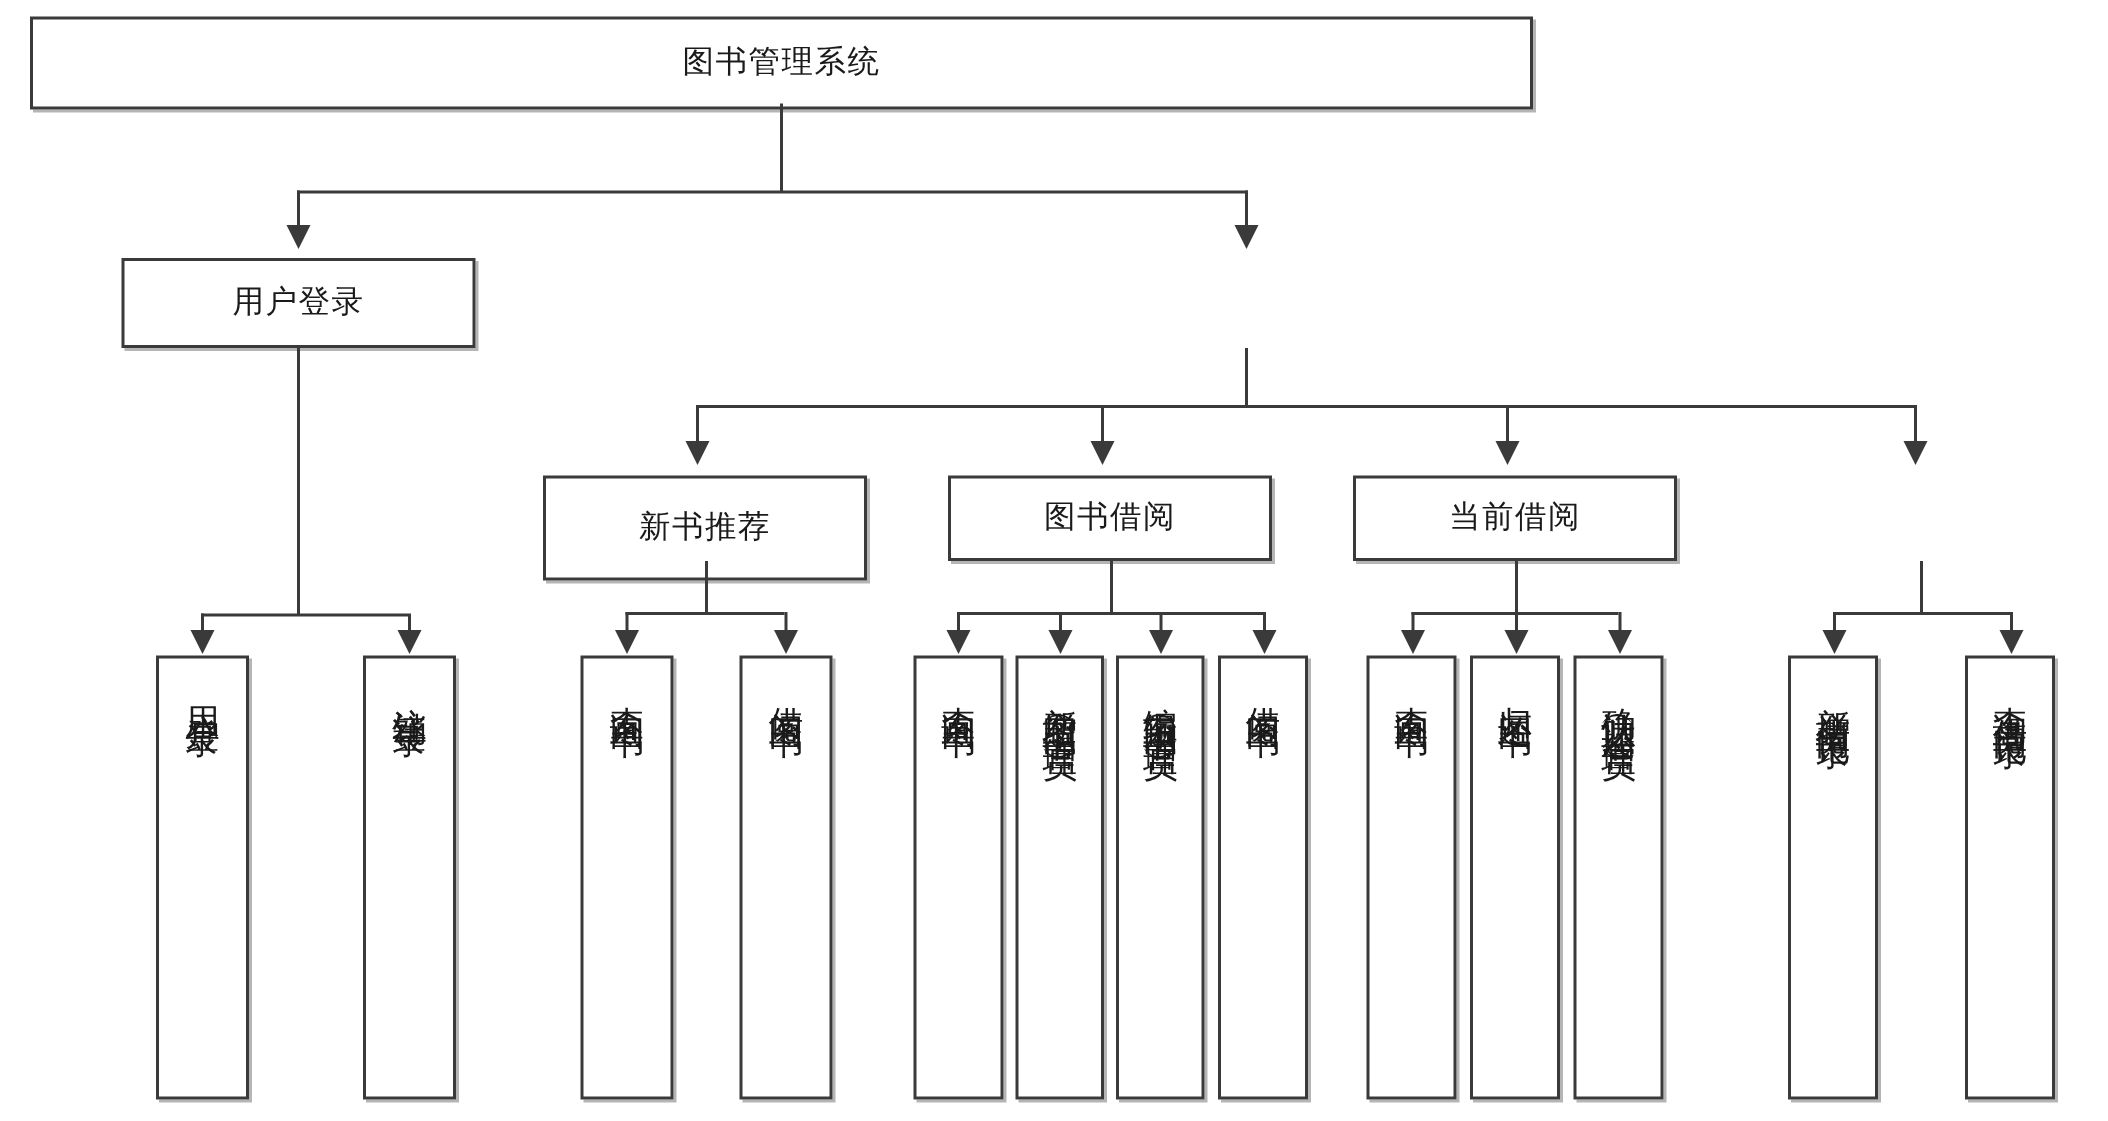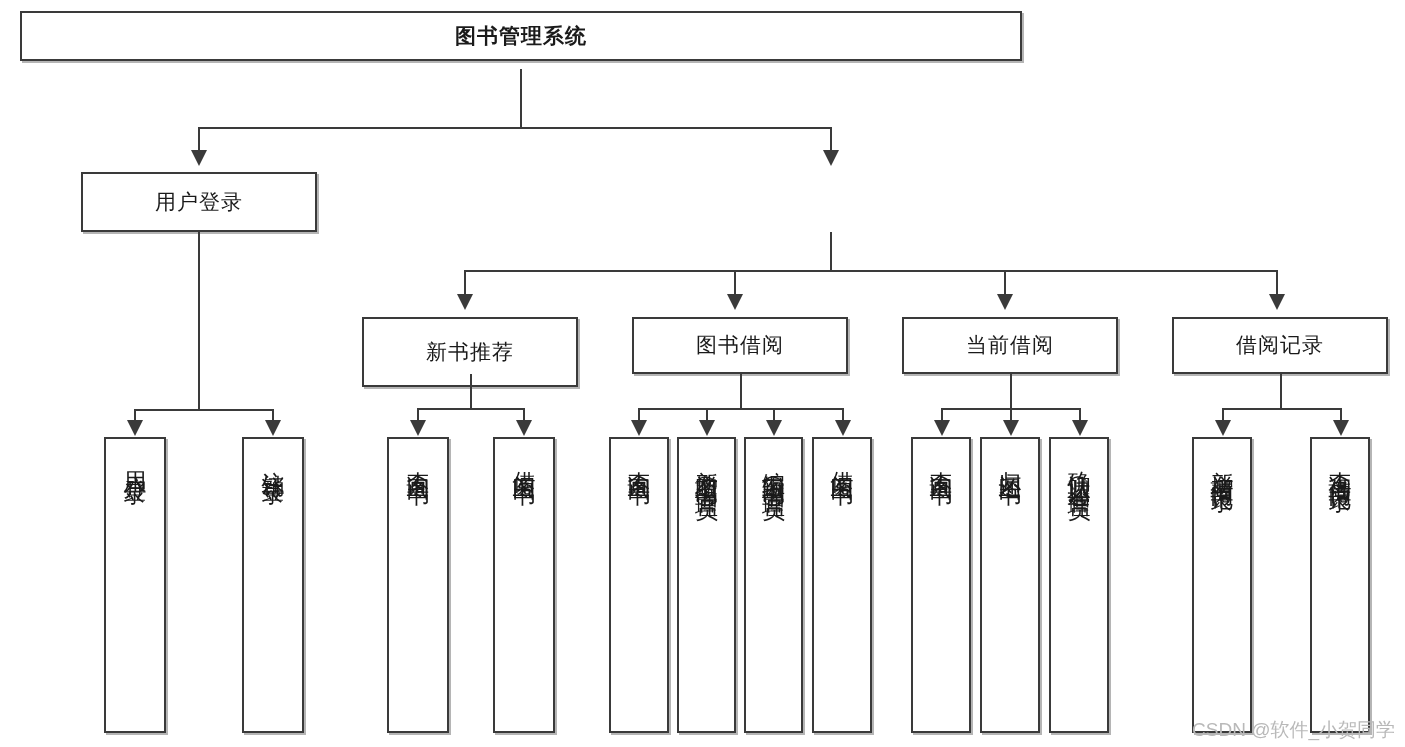--- a/index.html
+++ b/index.html
@@ -67,21 +67,21 @@
     color:#b9b9b9;
     white-space:nowrap;
     user-select:none;
   }
 </style>
 </head>
 <body>
 
 <div id="canvas">
 
-  <div class="node" style="left:20px;top:11px;width:1002px;height:50px;font-weight:bold;">
+  <div class="node" style="left:20px;top:11px;width:1002px;height:62px;">
     <span class="label">图书管理系统</span>
   </div>
 
   <div class="ln v" style="left:520px;top:69px;height:59px;"></div>
 
   <div class="ln h" style="left:198px;top:127px;width:634px;"></div>
 
   <div class="ln v" style="left:198px;top:127px;height:24px;"></div>
   <div class="arrow" style="left:191px;top:150px;"></div>
   <div class="ln v" style="left:830px;top:127px;height:24px;"></div>
@@ -112,23 +112,20 @@
 
   <div class="node" style="left:362px;top:317px;width:216px;height:70px;">
     <span class="label">新书推荐</span>
   </div>
   <div class="node" style="left:632px;top:317px;width:216px;height:57px;">
     <span class="label">图书借阅</span>
   </div>
   <div class="node" style="left:902px;top:317px;width:216px;height:57px;">
     <span class="label">当前借阅</span>
   </div>
-  <div class="node" style="left:1172px;top:317px;width:216px;height:57px;">
-    <span class="label">借阅记录</span>
-  </div>
 
   <div class="ln v" style="left:470px;top:374px;height:35px;"></div>
   <div class="ln h" style="left:417px;top:408px;width:106px;"></div>
   <div class="ln v" style="left:417px;top:408px;height:13px;"></div>
   <div class="arrow" style="left:410px;top:420px;"></div>
   <div class="ln v" style="left:523px;top:408px;height:13px;"></div>
   <div class="arrow" style="left:516px;top:420px;"></div>
 
   <div class="ln v" style="left:740px;top:374px;height:35px;"></div>
   <div class="ln h" style="left:638px;top:408px;width:204px;"></div>
@@ -194,15 +191,14 @@
     <span class="label">确认归还（管理员）</span>
   </div>
 
   <div class="node leaf" style="left:1192px;top:437px;width:60px;height:296px;">
     <span class="label">新增借阅记录</span>
   </div>
   <div class="node leaf" style="left:1310px;top:437px;width:60px;height:296px;">
     <span class="label">查询借阅记录</span>
   </div>
 
-  <div id="watermark">CSDN @软件_小贺同学</div>
 
 </div>
 
 </body></html>

